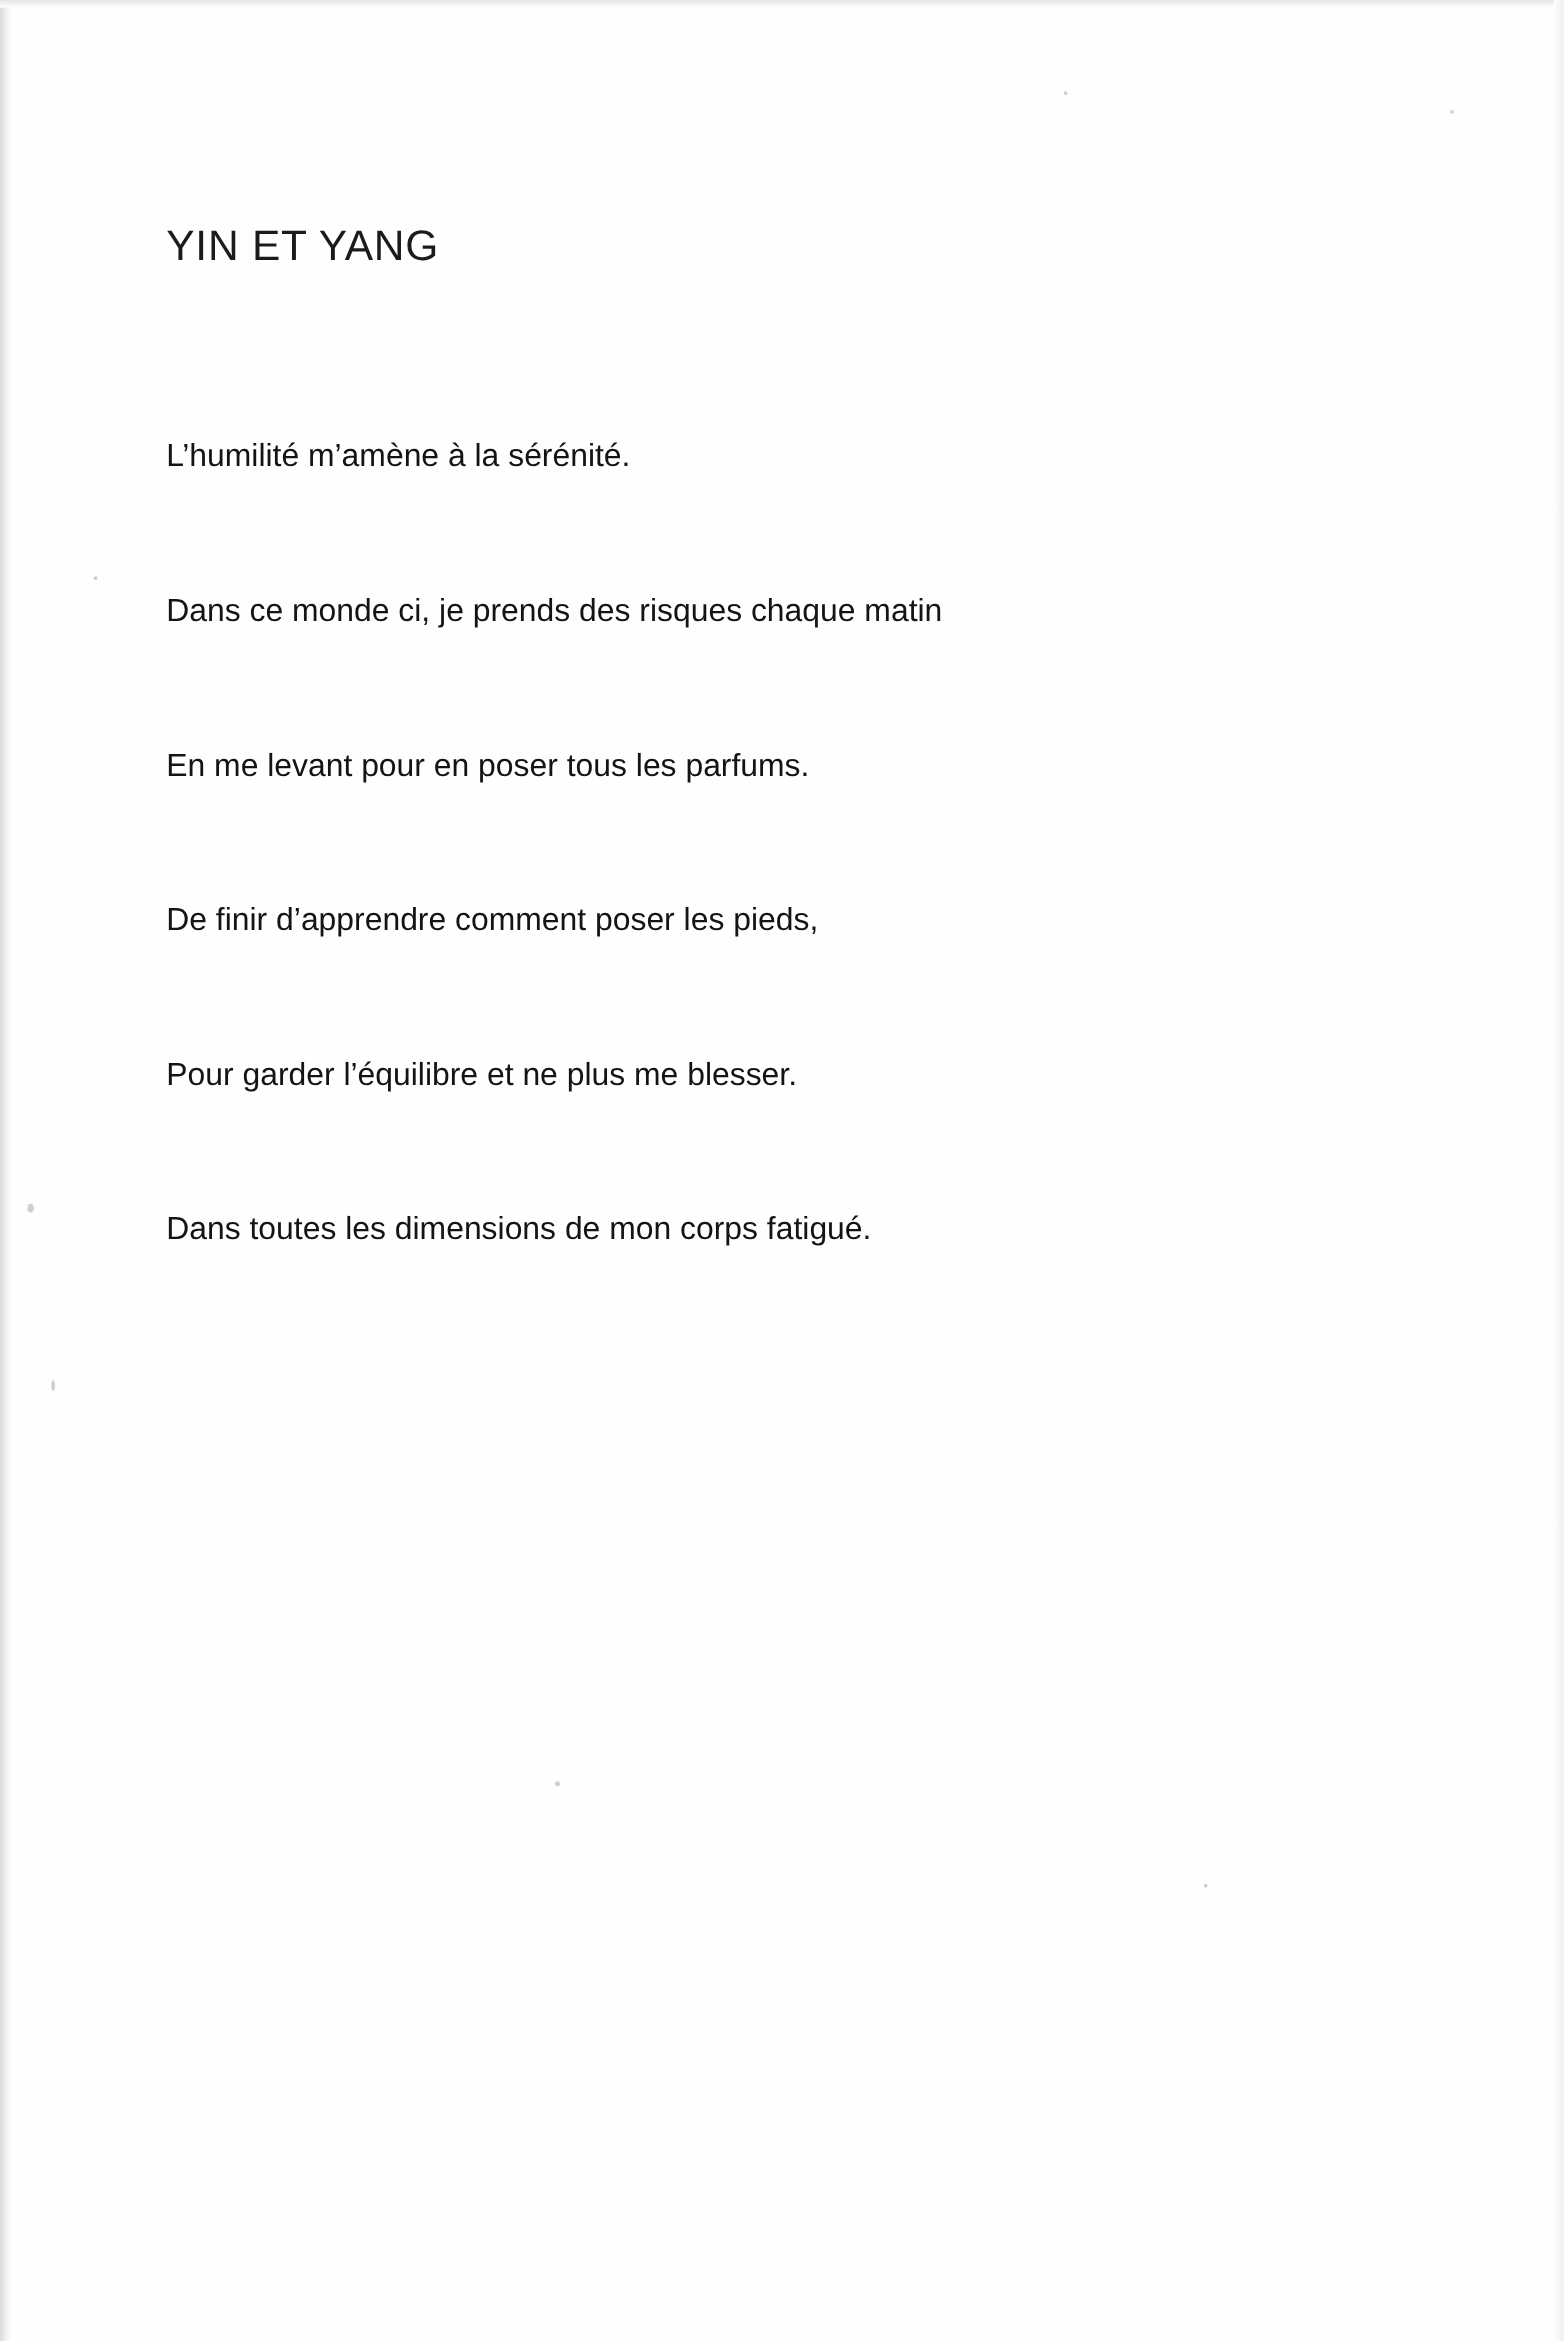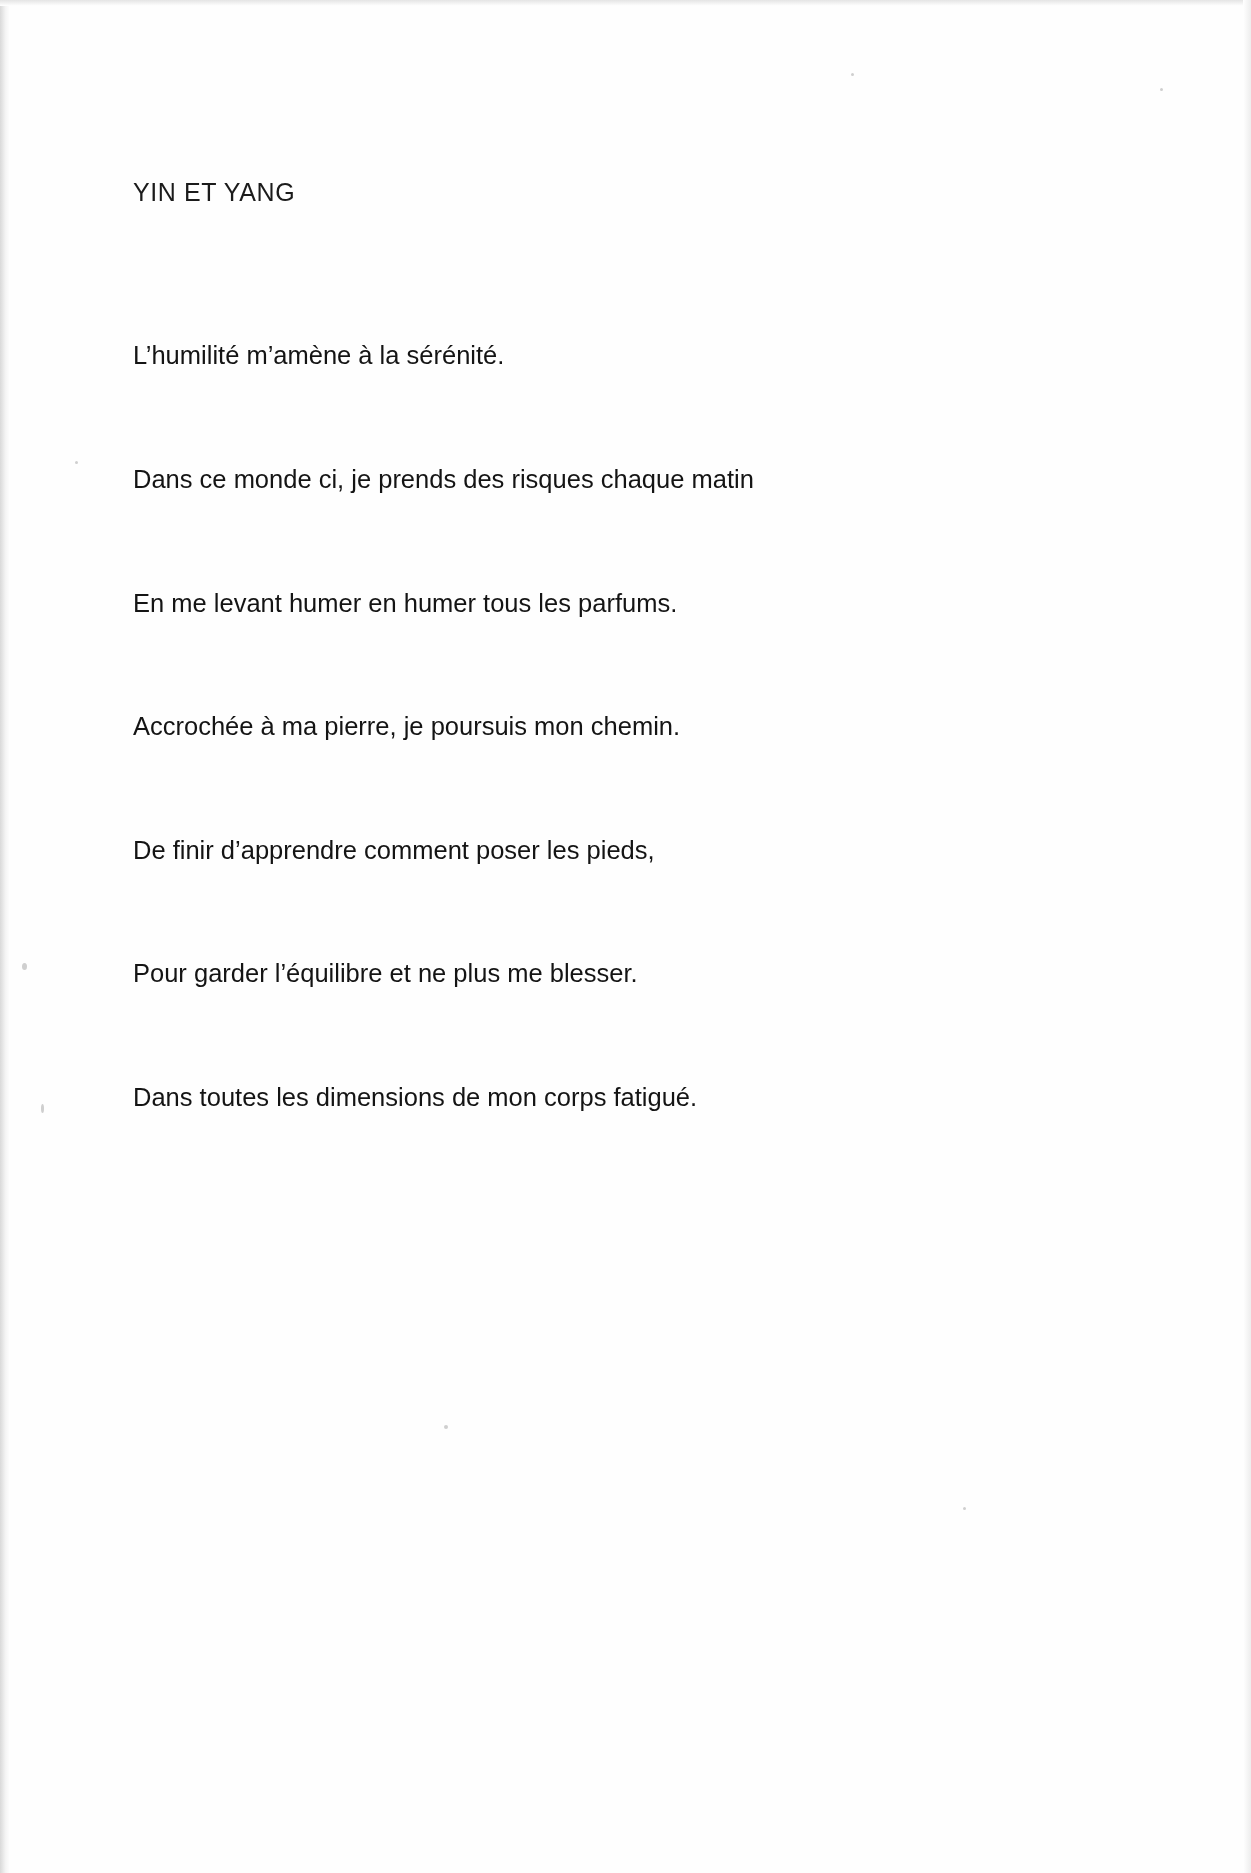--- a/index.html
+++ b/index.html
@@ -41,21 +41,21 @@
     background: #cfcfcf;
     border-radius: 50%;
   }
   .content {
     position: absolute;
     left: 133px;
     top: 178px;
     width: 900px;
   }
   .poem-title {
-    font-size: 25px;
+    font-size: 34px;
     color: #1b1b1b;
     letter-spacing: 0.6px;
     margin: 0 0 46px 0;
     font-weight: normal;
   }
   .poem-body {
     font-size: 25.5px;
     line-height: 41.2px;
     color: #141414;
     white-space: pre-wrap;
@@ -79,22 +79,21 @@
   <div class="speck" style="left:41px;top:1104px;width:3px;height:9px;"></div>
   <div class="speck" style="left:444px;top:1425px;width:4px;height:4px;"></div>
   <div class="speck" style="left:963px;top:1507px;width:3px;height:3px;"></div>
 
   <div class="content">
     <div class="poem-title">YIN ET YANG</div>
 
     <div class="poem-body">
       <div class="poem-line">L’humilité m’amène à la sérénité.</div>
       <div class="poem-line">Dans ce monde ci, je prends des risques chaque matin</div>
-      <div class="poem-line">En me levant humer en humer tous les parfums.</div>
-      <div class="poem-line">Accrochée à ma pierre, je poursuis mon chemin.</div>
+      <div class="poem-line">En me levant pour en poser tous les parfums.</div>
       <div class="poem-line">De finir d’apprendre comment poser les pieds,</div>
       <div class="poem-line">Pour garder l’équilibre et ne plus me blesser.</div>
       <div class="poem-line">Dans toutes les dimensions de mon corps fatigué.</div>
       
       
       
       
       
       
       

